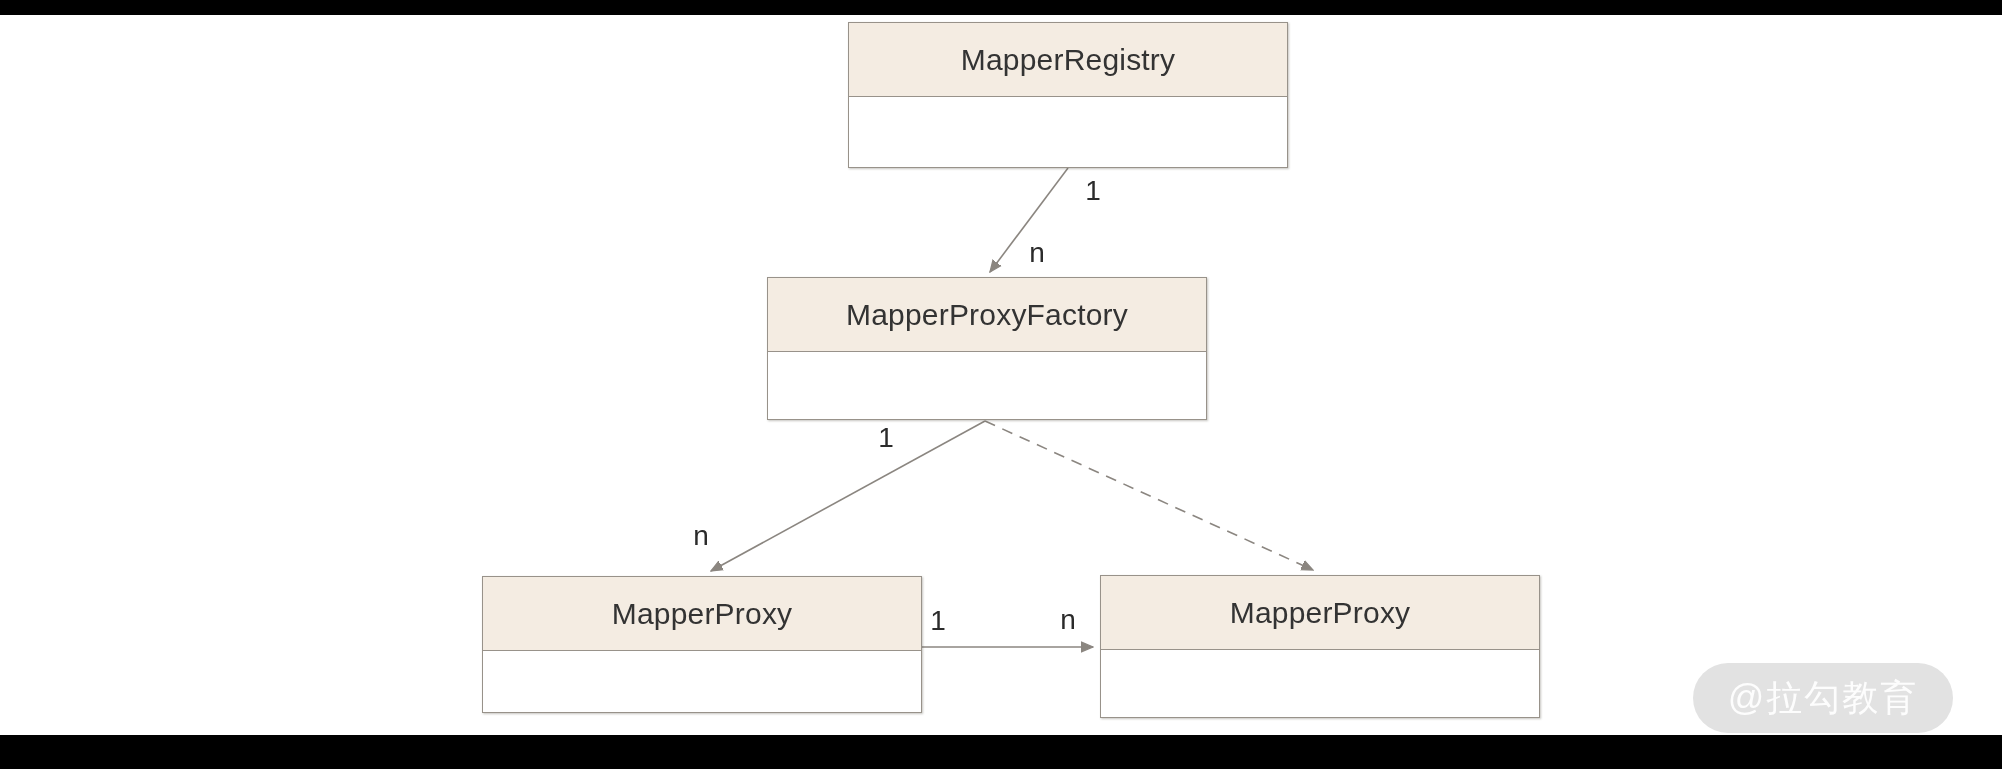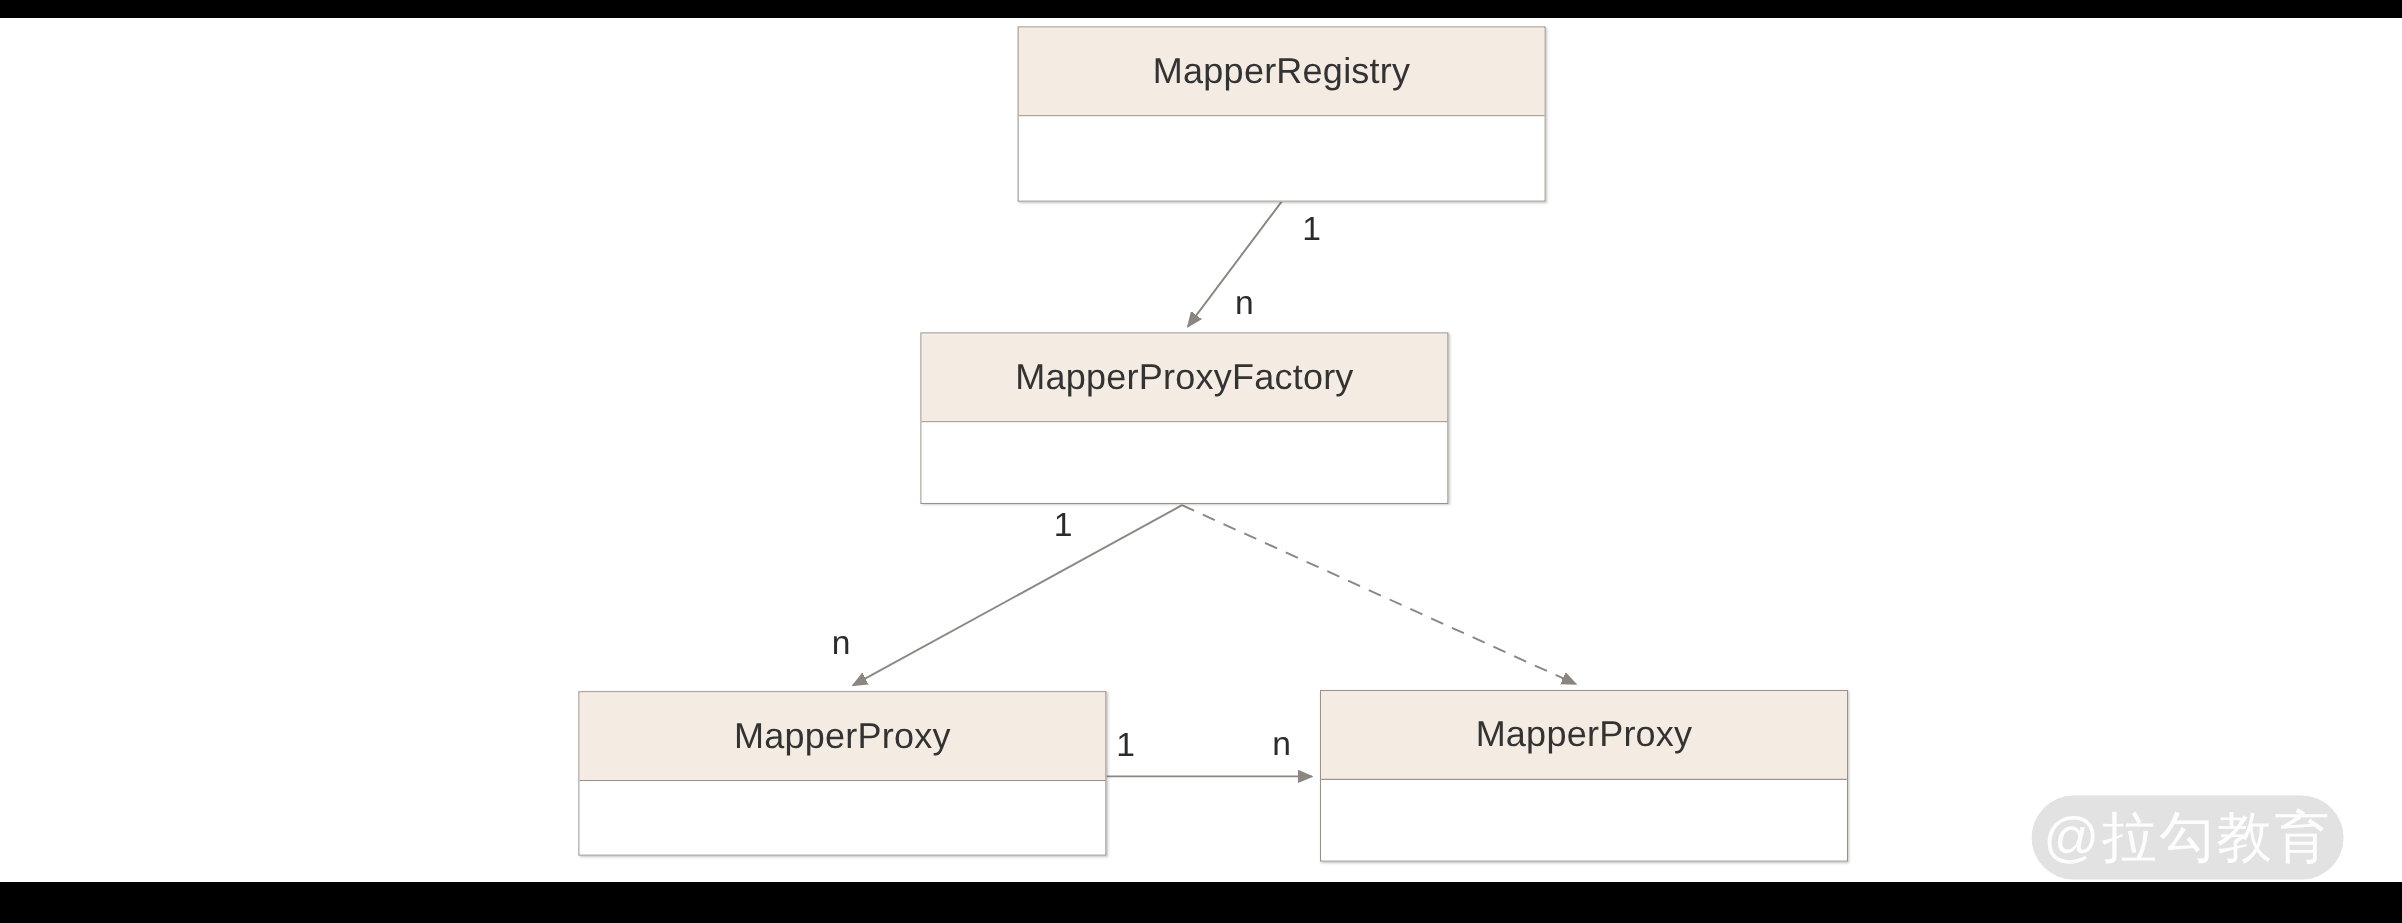--- a/index.html
+++ b/index.html
@@ -57,21 +57,21 @@
   .m-b-tgt{left:701px;top:521px;}
   .m-d-src{left:938px;top:606px;}
   .m-d-tgt{left:1068px;top:605px;}
 
   .watermark{
     position:absolute;left:1693px;top:648px;width:260px;height:70px;
     background:var(--watermark-bg);border-radius:35px;
     display:flex;align-items:center;justify-content:center;
   }
   .watermark span{
-    font-size:46px;color:var(--watermark-text);letter-spacing:2px;
+    font-size:36px;color:var(--watermark-text);letter-spacing:2px;
   }
 </style>
 </head>
 <body>
 
 <div class="stage">
   <div class="letterbox top"></div>
 
   <div class="slide">
 

